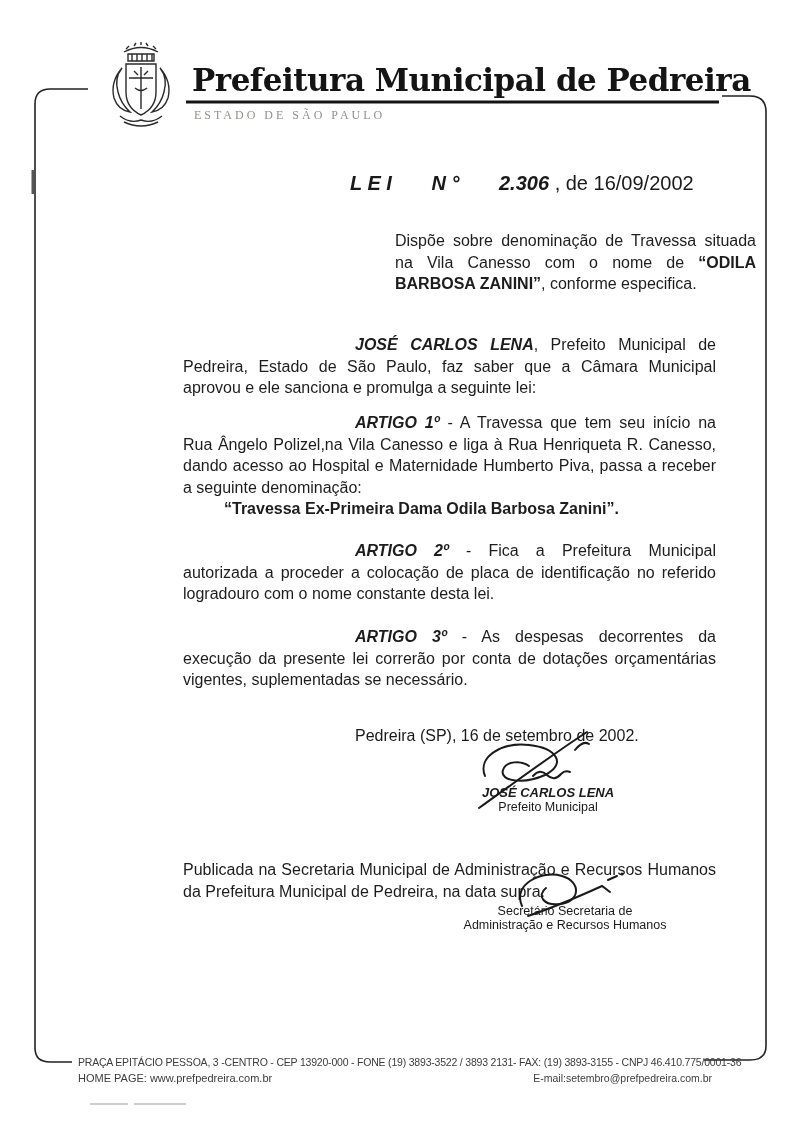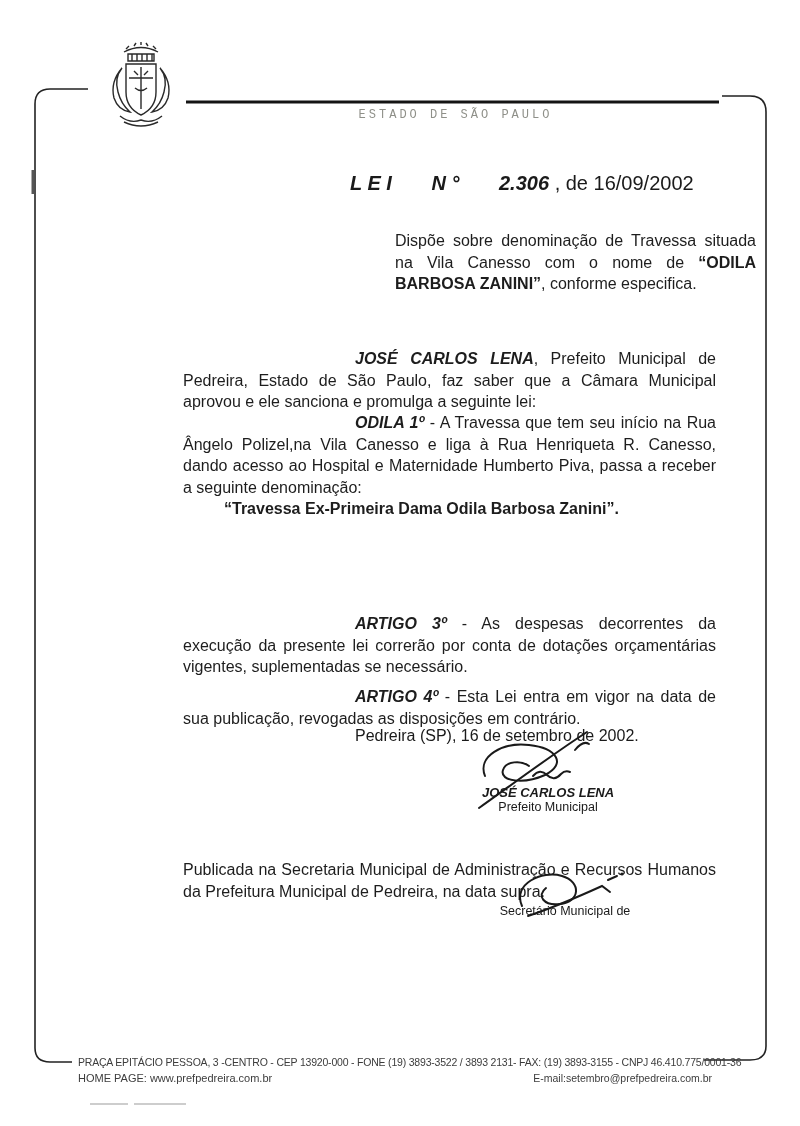--- a/index.html
+++ b/index.html
@@ -9,22 +9,22 @@
     color:#1a1a1a; font-family:"Liberation Sans", sans-serif;
   }
   svg.overlay { position:absolute; left:0; top:0; pointer-events:none; }
 
   .hdr-title {
     position:absolute; left:192px; top:62px; width:530px;
     font-family:"DejaVu Serif", serif; font-weight:bold;
     font-size:31px; letter-spacing:-0.5px; white-space:nowrap; color:#141414;
   }
   .hdr-sub {
-    position:absolute; left:188px; top:108px; width:535px; text-align:center;
-    font-family:Liberation Mono, monospace; font-size:12px; letter-spacing:3px;
+    position:absolute; left:194px; top:108px; width:535px; 
+    font-family:Liberation Serif, serif; font-size:12px; letter-spacing:3px;
     color:#8f9089;
   }
   .law-line {
     position:absolute; left:350px; top:172px; font-size:20px; white-space:nowrap;
   }
   .law-line .seg { margin-right:34px; }
   .para {
     position:absolute; left:183px; width:533px;
     font-size:16px; line-height:21.5px; text-align:justify; color:#1d1d1d;
   }
@@ -78,51 +78,52 @@
       <path d="M20,24 h30 v28 q0,16 -15,23 q-15,-7 -15,-23 z"></path>
       <path d="M35,27 v42 M23,38 h24"></path>
       <path d="M28,31 l4,4 M42,31 l-4,4 M29,48 q6,5 12,0"></path>
       <path d="M16,28 q-8,10 -4,24 q3,12 12,20 q-12,-2 -16,-14 q-4,-16 8,-30 z"></path>
       <path d="M54,28 q8,10 4,24 q-3,12 -12,20 q12,-2 16,-14 q4,-16 -8,-30 z"></path>
       <path d="M14,76 q10,8 21,4 q11,4 21,-4"></path>
       <path d="M18,82 q17,8 34,0"></path>
     </g>
   </svg>
 
+  <div class="hdr-title">Prefeitura Municipal de Pedreira</div>
   <div class="hdr-sub">ESTADO DE SÃO PAULO</div>
 
   <div class="law-line">
     <span class="bi seg">L E I</span>
     <span class="bi seg">N °</span>
     <span class="bi">2.306</span>
     <span>, de 16/09/2002</span>
   </div>
 
   <div class="summary">
     <span>Dispõe sobre denominação de Travessa situada na Vila Canesso com o nome de </span><span class="b">“ODILA BARBOSA ZANINI”</span><span>, conforme especifica.</span>
   </div>
 
-  <p class="para indent" style="top:332px;">
+  <p class="para indent" style="top:318px;">
     <span class="bi">JOSÉ CARLOS LENA</span><span>, Prefeito Municipal de Pedreira, Estado de São Paulo, faz saber que a Câmara Municipal aprovou e ele sanciona e promulga a seguinte lei:</span>
   </p>
 
   <p class="para indent" style="top:396px;">
-    <span class="bi">ODILA 1º</span><span> - A Travessa que tem seu início na Rua Ângelo Polizel,na Vila Canesso e liga à Rua Henriqueta R. Canesso, dando acesso ao Hospital e Maternidade Humberto Piva, passa a receber a seguinte denominação:</span>
+    <span class="bi">ARTIGO 1º</span><span> - A Travessa que tem seu início na Rua Ângelo Polizel,na Vila Canesso e liga à Rua Henriqueta R. Canesso, dando acesso ao Hospital e Maternidade Humberto Piva, passa a receber a seguinte denominação:</span>
   </p>
 
   <div class="quote">“Travessa Ex-Primeira Dama Odila Barbosa Zanini”.</div>
 
+  <p class="para indent" style="top:524px;">
+    <span class="bi">ARTIGO 2º</span><span> - Fica a Prefeitura Municipal autorizada a proceder a colocação de placa de identificação no referido logradouro com o nome constante desta lei.</span>
+  </p>
 
-  <p class="para indent" style="top:597px;">
+  <p class="para indent" style="top:610px;">
     <span class="bi">ARTIGO 3º</span><span> - As despesas decorrentes da execução da presente lei correrão por conta de dotações orçamentárias vigentes, suplementadas se necessário.</span>
   </p>
 
-  <p class="para indent" style="top:670px;">
-    <span class="bi">ARTIGO 4º</span><span> - Esta Lei entra em vigor na data de sua publicação, revogadas as disposições em contrário.</span>
-  </p>
 
   <div class="dateline">Pedreira (SP), 16 de setembro de 2002.</div>
 
   <svg class="overlay" style="left:455px; top:728px;" width="160" height="85" viewBox="0 0 160 85">
     <g fill="none" stroke="#1a1a1a" stroke-width="2" stroke-linecap="round">
       <path d="M30,48 C22,28 48,14 74,17 C102,20 112,36 90,47 C70,56 44,54 48,42 C51,33 66,32 74,38"></path>
       <path d="M78,48 q7,-8 14,-1 q7,7 14,-1 q4,-4 9,-2"></path>
       <path d="M24,80 C55,58 95,28 132,4"></path>
       <path d="M120,22 q8,-10 14,-6"></path>
     </g>
@@ -136,20 +137,21 @@
 
   <svg class="overlay" style="left:500px; top:868px;" width="130" height="52" viewBox="0 0 130 52">
     <g fill="none" stroke="#1a1a1a" stroke-width="2" stroke-linecap="round">
       <path d="M22,38 C12,16 42,2 62,8 C82,14 80,34 60,36 C44,38 36,28 46,20"></path>
       <path d="M28,48 C52,40 80,28 102,18 l8,6"></path>
       <path d="M108,12 l9,-4"></path>
       <circle cx="122" cy="6" r="1.6" fill="#1a1a1a" stroke="none"></circle>
     </g>
   </svg>
   <div class="sigblock" style="left:410px; top:904px; width:310px;">
-    <div class="sig-title">Secretário Municipal de</div>
+    <div class="sig-title">Secretário Secretaria de</div>
+    <div class="sig-title">Administração e Recursos Humanos</div>
   </div>
 
   <div class="footer-l1">PRAÇA EPITÁCIO PESSOA, 3 -CENTRO - CEP 13920-000 - FONE (19) 3893-3522 / 3893 2131- FAX: (19) 3893-3155 - CNPJ 46.410.775/0001-36</div>
   <div class="footer-l2a">HOME PAGE: www.prefpedreira.com.br</div>
   <div class="footer-l2b">E-mail:setembro@prefpedreira.com.br</div>
 
 </div>
 
 </body></html>

